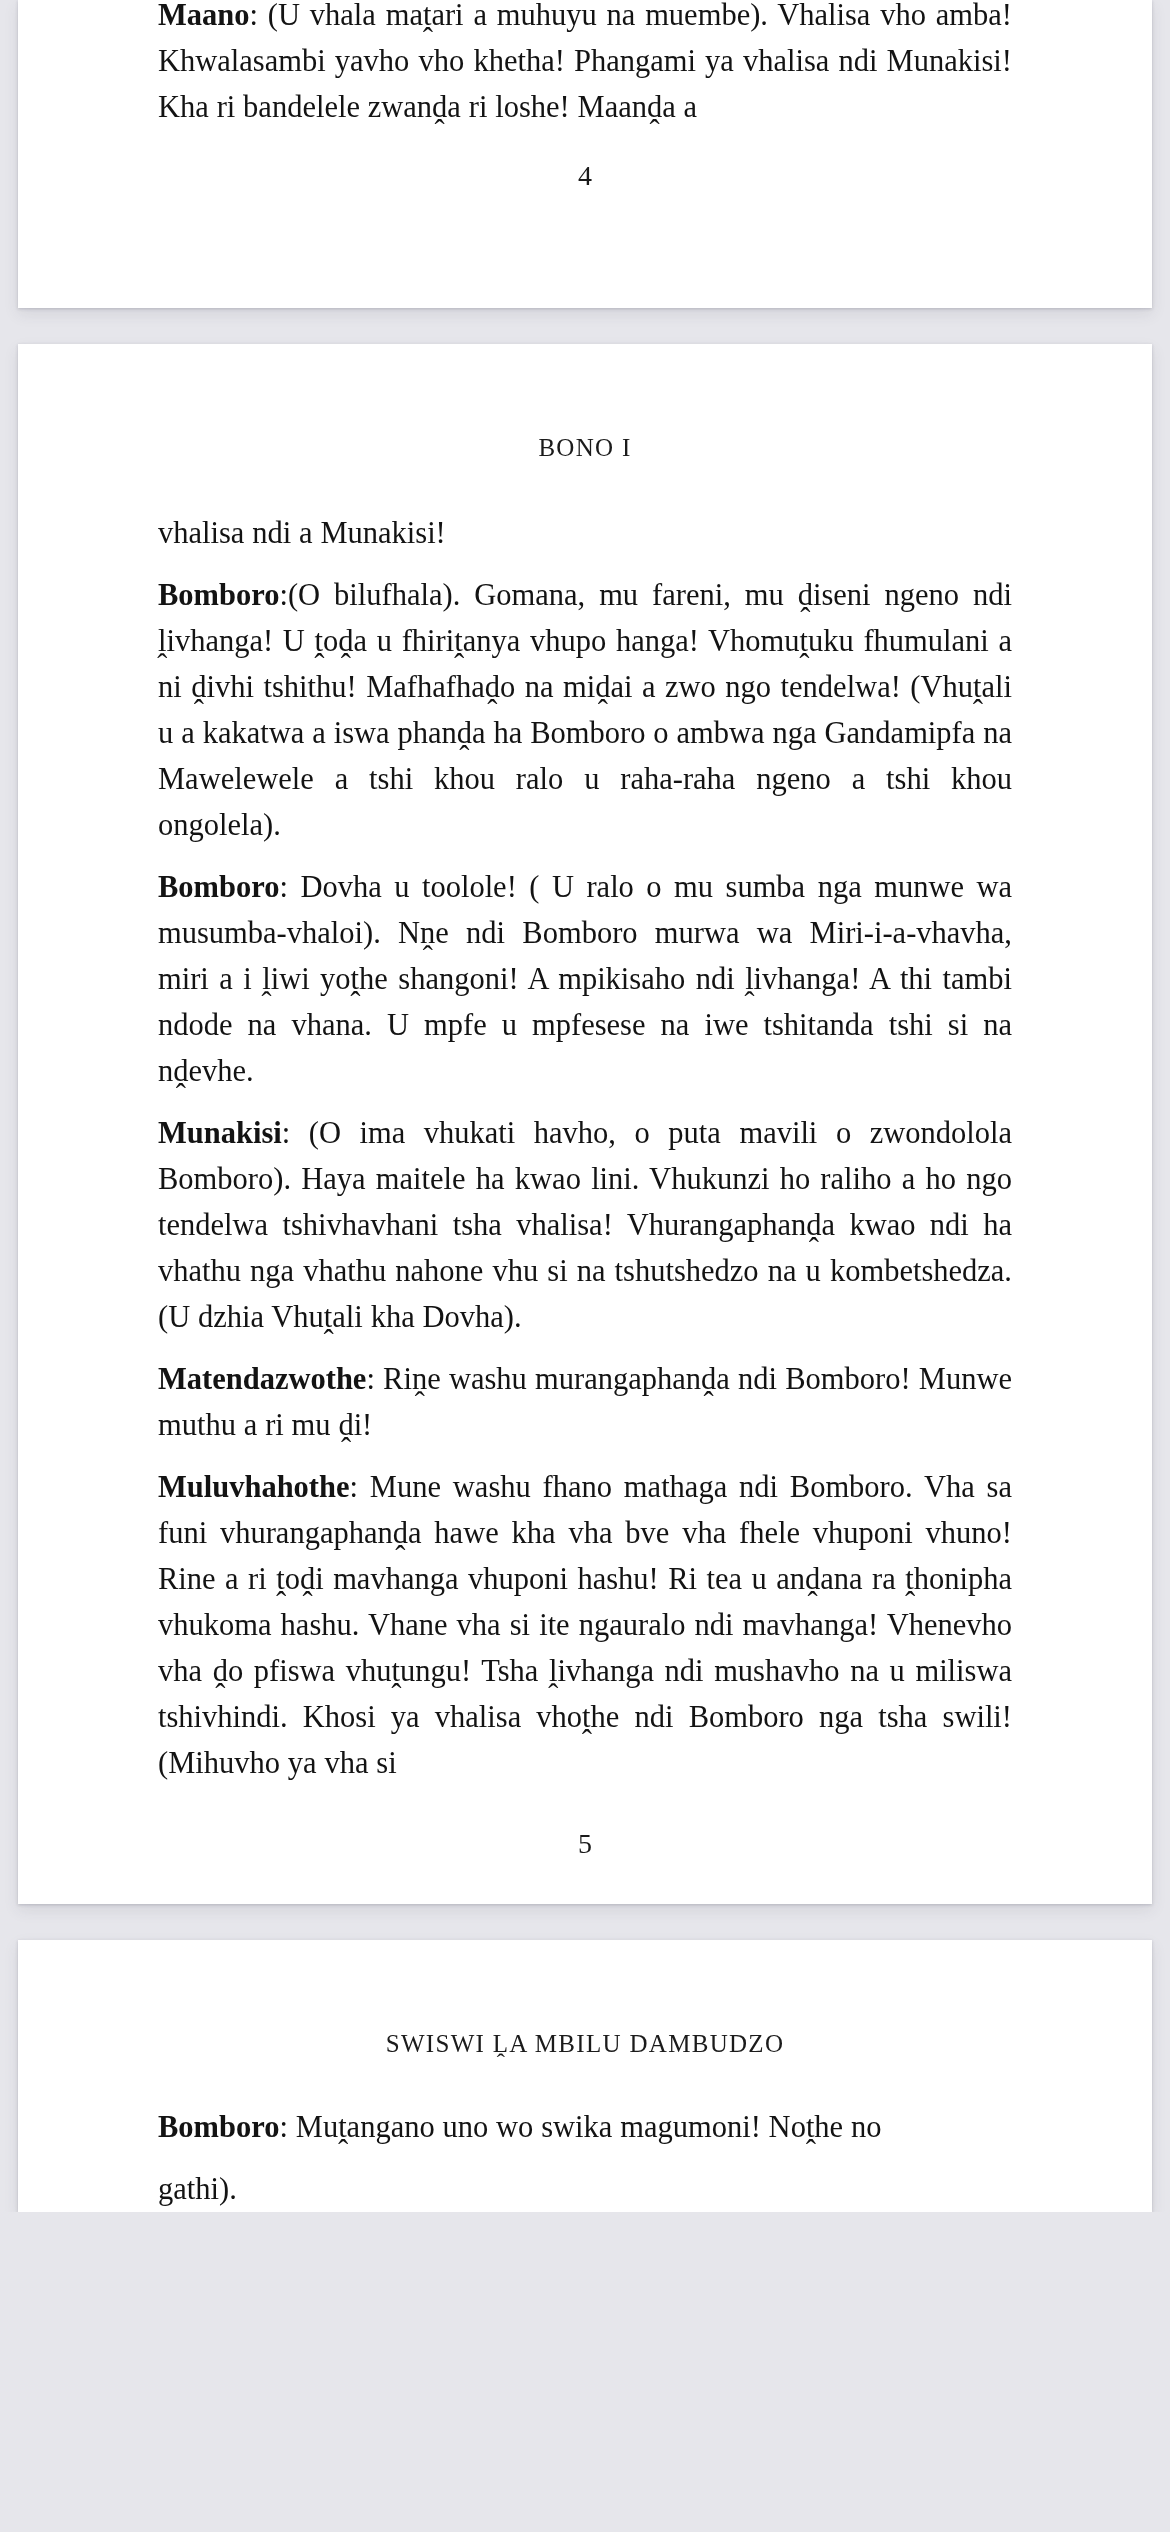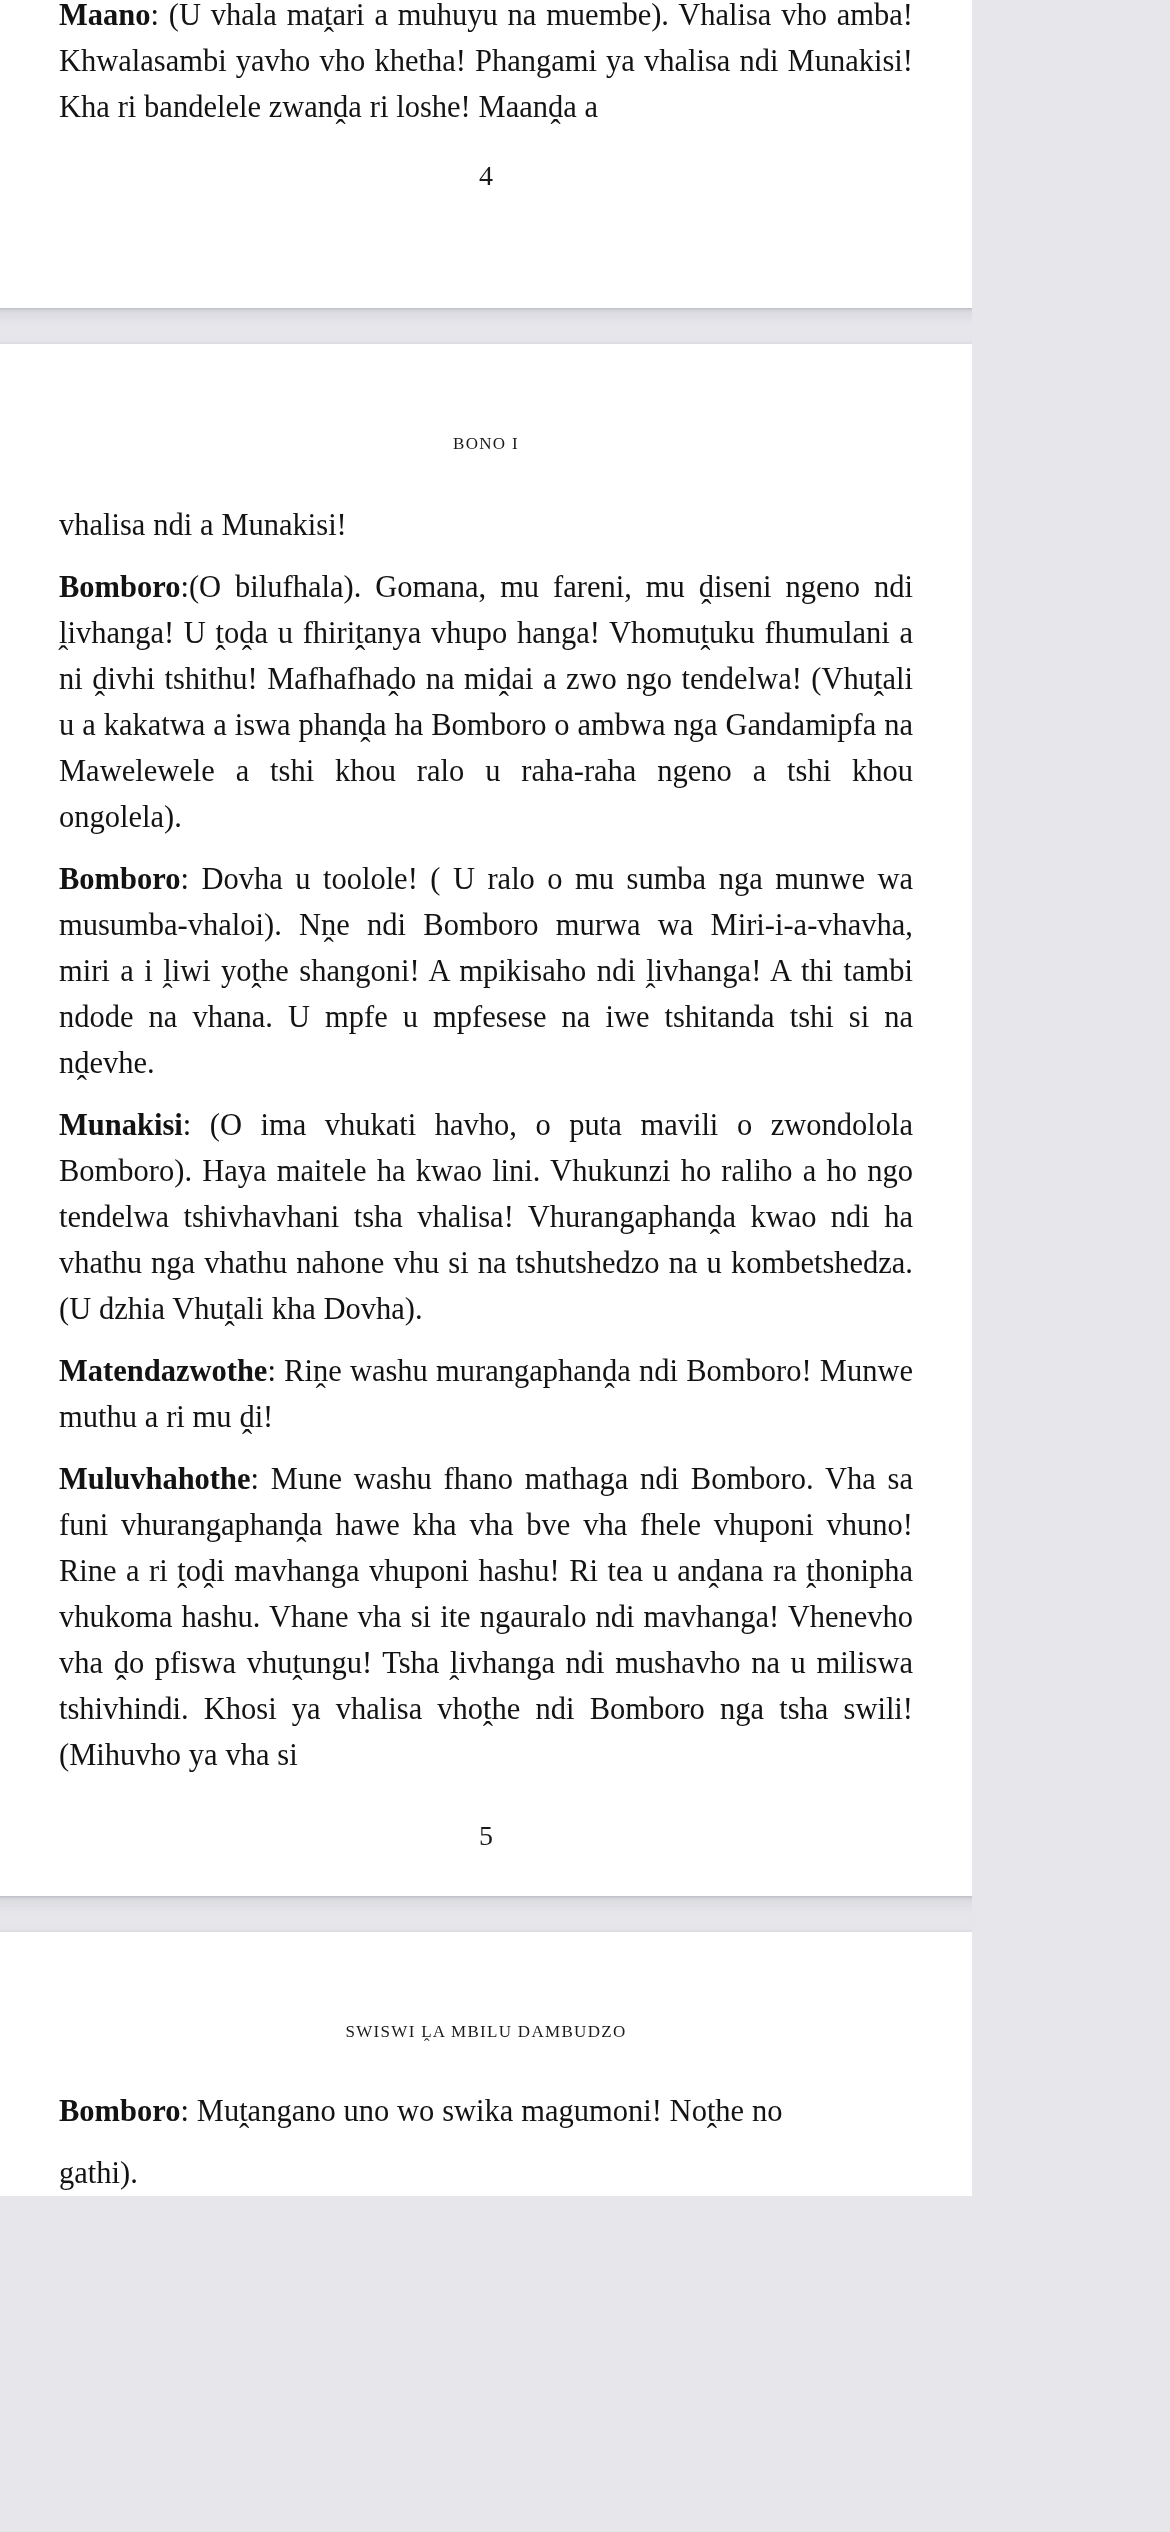--- a/index.html
+++ b/index.html
@@ -3,21 +3,21 @@
 <meta charset="utf-8">
 <style>
   * { margin:0; padding:0; box-sizing:border-box; }
   html, body {
     width:1170px;
     background:#e6e6eb;
     font-family:"Liberation Serif","DejaVu Serif",serif;
     -webkit-font-smoothing:antialiased;
   }
   #viewer {
-    width:972px;
+    width:1170px;
     background:#e6e6eb;
     display:flex;
     flex-direction:column;
     align-items:center;
     overflow:hidden;
   }
   .page {
     position:relative;
     width:1134px;
     background:#ffffff;
@@ -30,21 +30,21 @@
     padding-right:140px;
   }
   .running-head {
     text-align:center;
     font-size:21px;
     letter-spacing:1.1px;
     color:#1b1b1b;
     font-variant:small-caps;
     text-transform:lowercase;
   }
-  .running-head.caps { text-transform:none; font-variant:normal; font-size:17px; letter-spacing:1.3px;text-align:center; }
+  .running-head.caps { text-transform:none; font-variant:normal; font-size:25px; letter-spacing:1.3px;text-align:center; }
   p.body {
     font-size:30.5px;
     line-height:46px;
     text-align:justify;
     text-justify:inter-word;
     color:#131313;
     hyphens:manual;
     word-spacing:0.2px;
   }
   p.body + p.body { margin-top:16px; }

